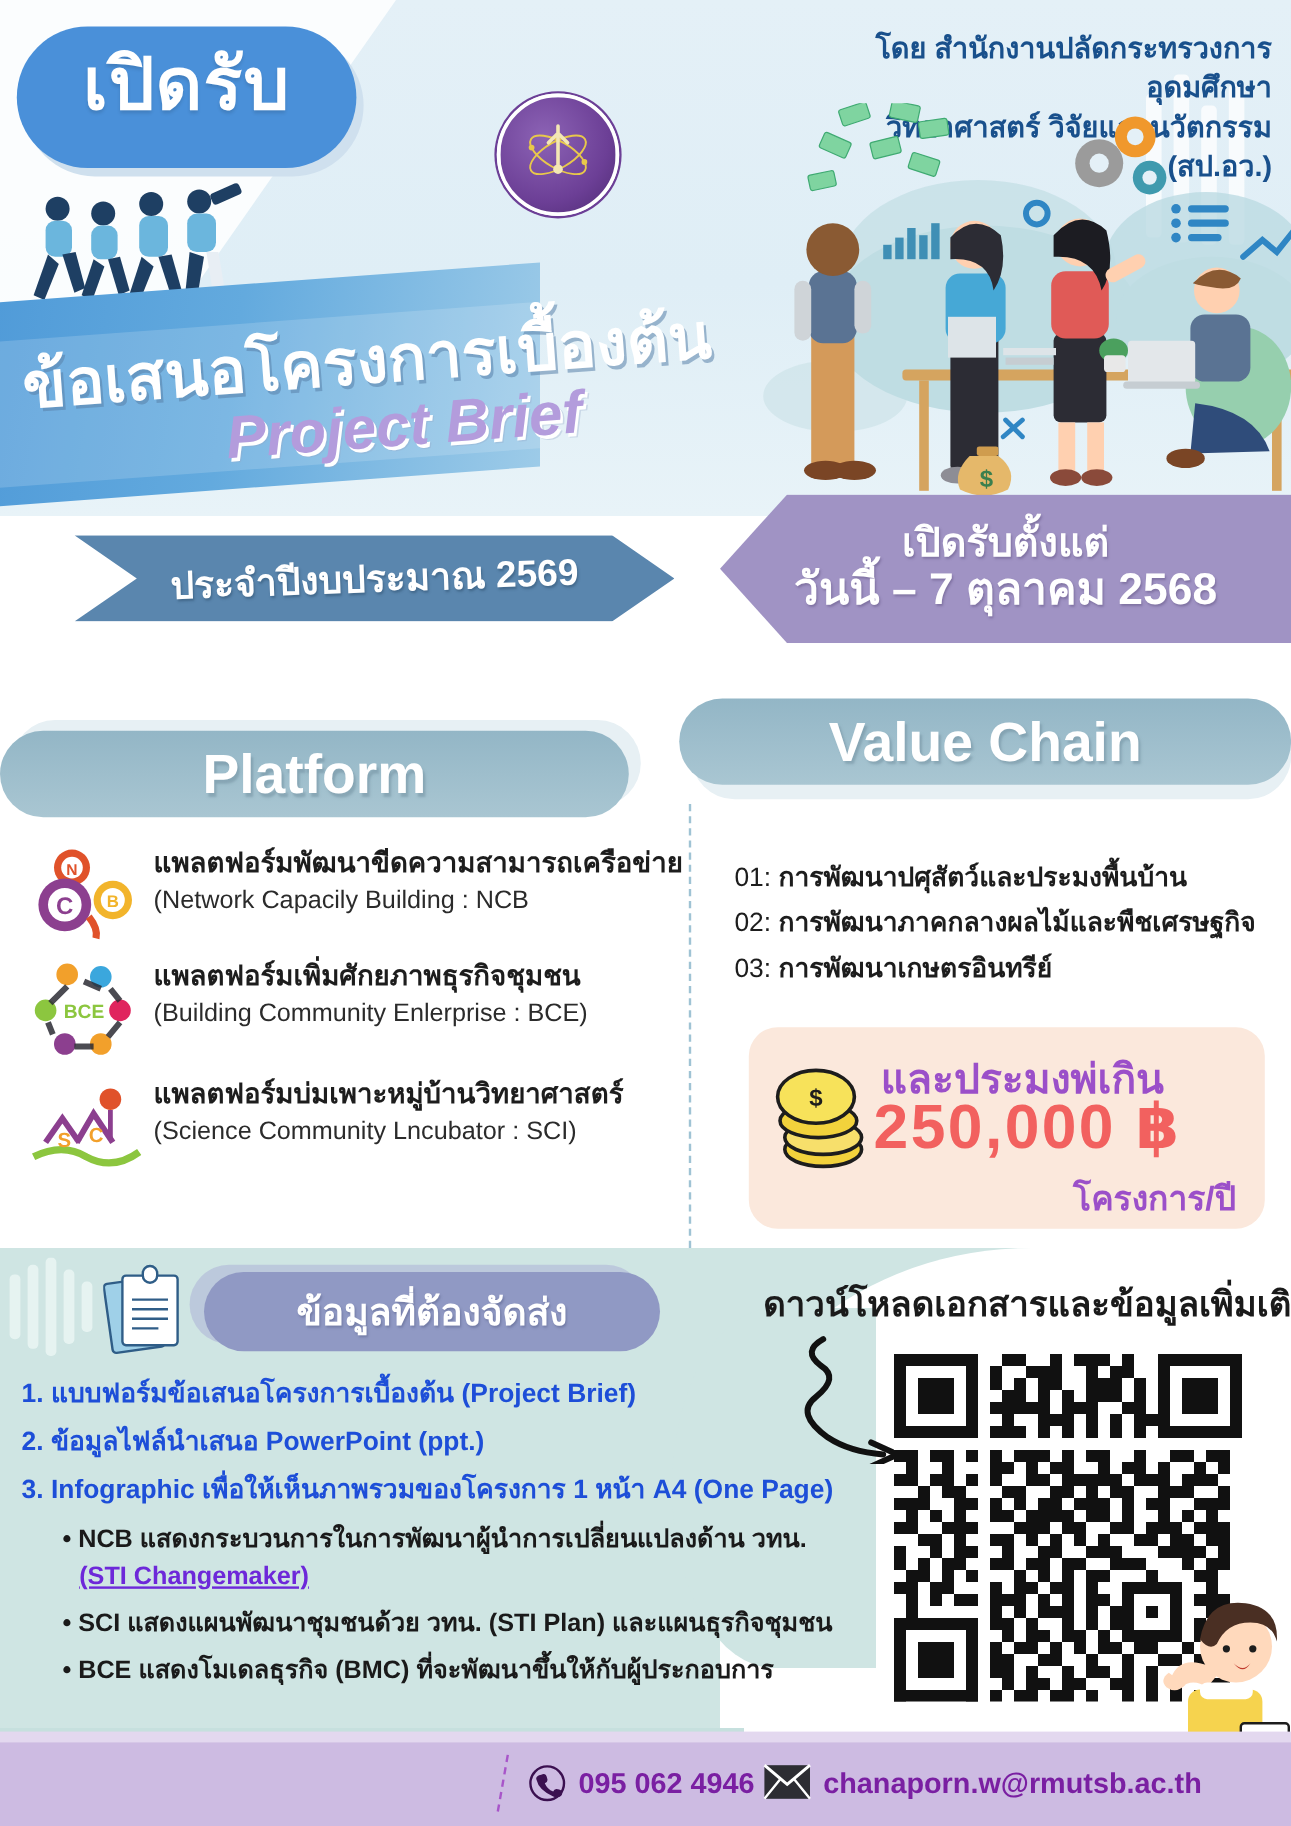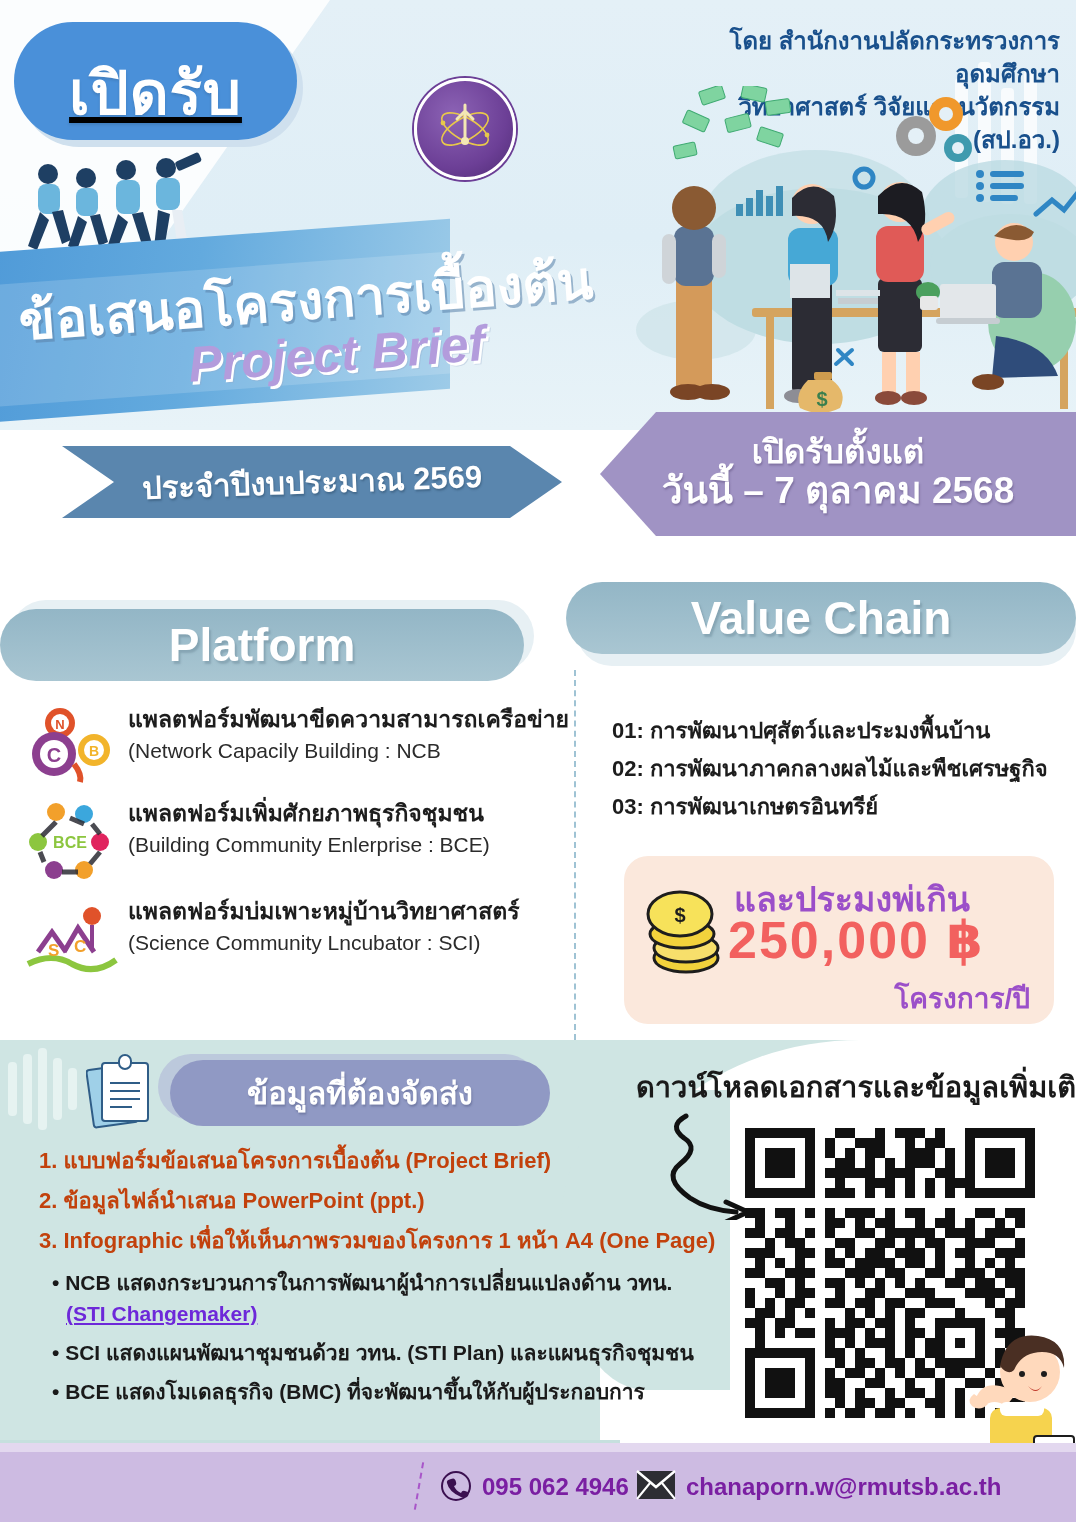--- a/index.html
+++ b/index.html
@@ -60,21 +60,21 @@
   .bar{position:absolute;background:#ffffff;opacity:.75;border-radius:4px;}
 
   
   .blob{position:absolute;border-radius:50%;}
 
   
   .pill-open{
     position:absolute;left:14px;top:22px;width:283px;height:118px;
     background:#4a90d9;border-radius:59px;
     box-shadow:6px 7px 0 0 #cfe0ee;
-    display:flex;align-items:flex-end;justify-content:center;text-decoration:underline;
+    display:flex;align-items:flex-start;justify-content:center;
   }
   .pill-open span{
     color:#ffffff;font-size:60px;font-weight:bold;letter-spacing:1px;
     text-shadow:0 2px 3px rgba(0,0,0,.12);
   }
   .byline{
     position:absolute;left:660px;top:24px;width:400px;
     text-align:right;color:#19508c;font-size:24px;line-height:1.38;
     font-weight:600;
   }
@@ -165,21 +165,21 @@
   
   .plat-item{position:absolute;display:flex;align-items:flex-start;}
   .plat-icon{width:96px;height:84px;flex:0 0 96px;position:relative;}
   .plat-text{margin-left:10px;}
   .plat-th{color:#1d1d1d;font-size:23px;font-weight:bold;line-height:1.2;white-space:nowrap;}
   .plat-en{color:#2b2b2b;font-size:21px;line-height:1.35;margin-top:3px;white-space:nowrap;}
 
   
   .vc-list{position:absolute;left:612px;top:712px;}
   .vc-row{color:#1d1d1d;font-size:22px;font-weight:bold;line-height:1.72;white-space:nowrap;}
-  .vc-num{font-weight:bold;}
+  .vc-num{font-weight:normal;}
 
   
   .budget{
     position:absolute;left:624px;top:856px;width:430px;height:168px;
     background:#fbe8dc;border-radius:24px;
   }
   .budget-coins{position:absolute;left:18px;top:28px;width:90px;height:92px;}
   .budget-l1{position:absolute;left:110px;top:16px;color:#9b4fc9;font-size:34px;font-weight:bold;white-space:nowrap;}
   .budget-l2{position:absolute;left:104px;top:54px;color:#f2615f;font-size:52px;font-weight:bold;letter-spacing:2px;white-space:nowrap;}
   .budget-l3{position:absolute;right:24px;top:120px;color:#9b4fc9;font-size:28px;font-weight:bold;white-space:nowrap;}
@@ -193,21 +193,21 @@
     position:absolute;left:170px;top:1060px;width:380px;height:66px;
     background:#9099c4;border-radius:34px;
     display:flex;align-items:center;justify-content:center;
   }
   .doc-pill span{color:#ffffff;font-size:31px;font-weight:bold;
     text-shadow:1px 2px 2px rgba(60,70,110,.35);}
   .doc-icon{position:absolute;left:86px;top:1053px;width:72px;height:78px;}
   .wave-lines{position:absolute;left:6px;top:1048px;width:78px;height:82px;}
 
   .doc-list{position:absolute;left:18px;top:1150px;width:690px;}
-  .doc-line{color:#c2410c;font-size:22px;font-weight:bold;line-height:1.0;margin-bottom:18px;white-space:nowrap;margin-left:21px;}
+  .doc-line{color:#1d4ed8;font-size:22px;font-weight:bold;line-height:1.0;margin-bottom:18px;white-space:nowrap;}
   .doc-sub{color:#1a1a1a;font-size:21px;font-weight:bold;line-height:1.28;margin:0 0 12px 34px;white-space:nowrap;}
   .doc-sub2{color:#6d28d9;font-size:21px;font-weight:bold;line-height:1.28;margin:-8px 0 12px 48px;white-space:nowrap;text-decoration:underline;}
 
   
   .qr-title{
     position:absolute;left:636px;top:1064px;width:430px;text-align:center;
     color:#1a1a1a;font-size:29px;font-weight:bold;white-space:nowrap;
   }
   .qr-box{position:absolute;left:745px;top:1128px;width:290px;height:290px;background:#ffffff;}
   .qr-arrow{position:absolute;left:660px;top:1110px;width:96px;height:110px;}

